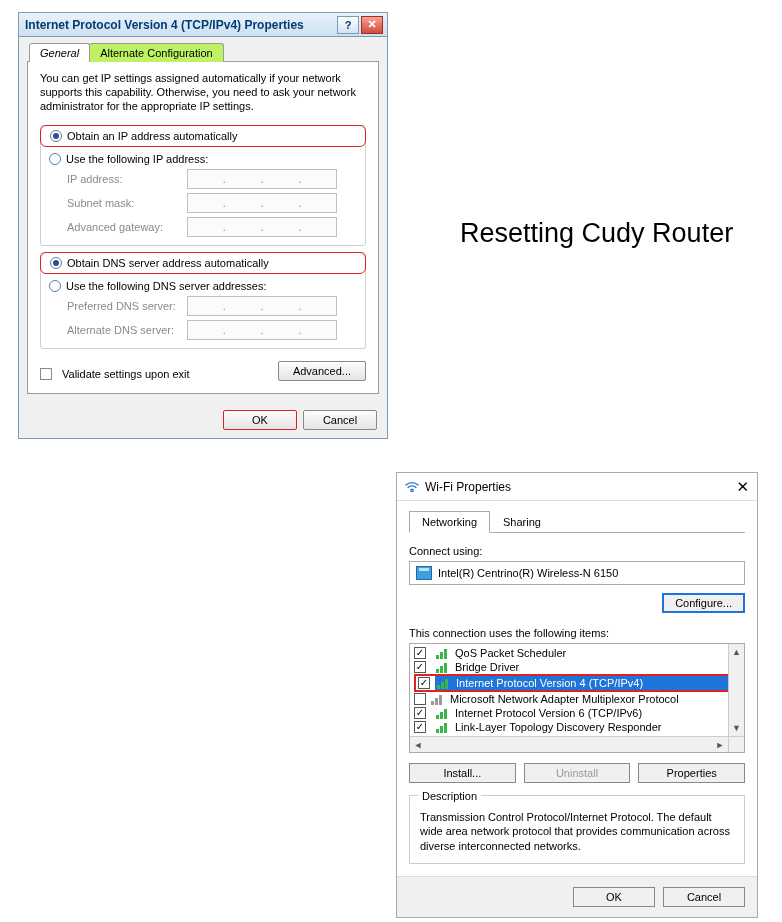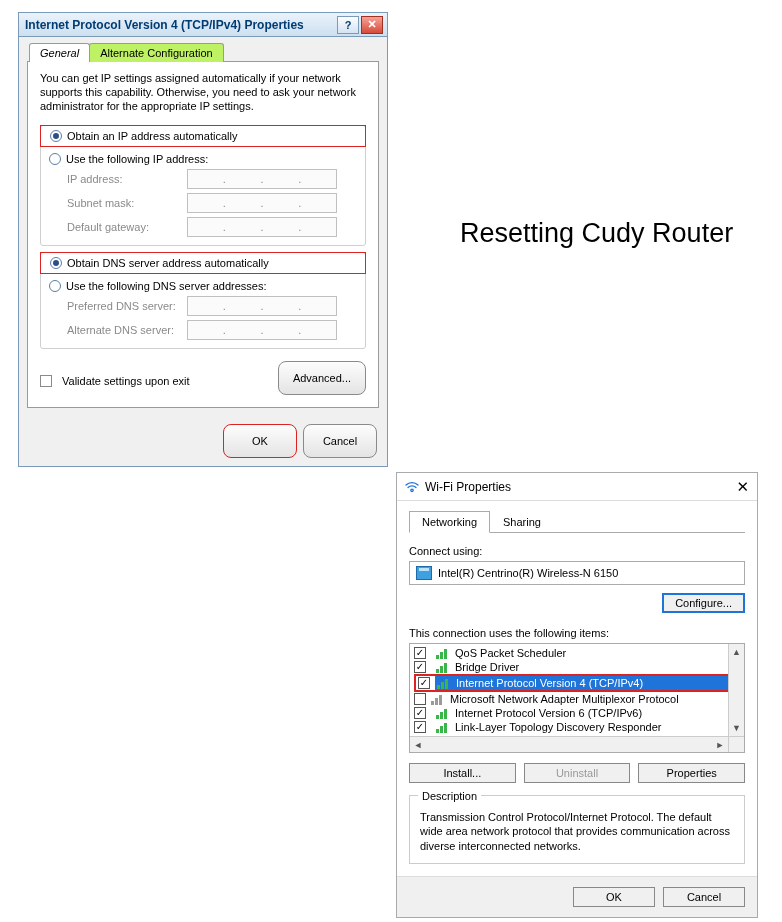--- a/index.html
+++ b/index.html
@@ -77,39 +77,40 @@
     width:12px; height:12px; border-radius:50%;
     border:1px solid #5b7fa6; background:#fff;
     display:inline-flex; align-items:center; justify-content:center;
     flex-shrink:0;
   }
   .radio.sel::after { content:""; width:6px; height:6px; border-radius:50%; background:#2a4f8b; }
   .hl-red { border:1px solid #d22; }
   .rgroup .hl-row {
     margin:-1px -9px 0 -9px;
     padding:4px 9px 4px 9px;
+    border-radius:6px;
   }
   .fields { margin-left:18px; }
   .fld { display:flex; align-items:center; margin-top:4px; }
   .fld-label { width:120px; color:#8a8a8a; }
   .ipbox {
     width:150px; height:20px;
     background:#fbfbfb;
     border:1px solid #c0c0c0;
     display:flex; align-items:center; justify-content:space-evenly;
     color:#8a8a8a;
   }
   .chk { width:12px; height:12px; border:1px solid #8a8a8a; background:#fff; display:inline-block; margin-right:5px; flex-shrink:0; }
   .bottom1 { display:flex; justify-content:space-between; align-items:center; margin-top:12px; }
   .btn {
-    min-width:74px; padding:10px 14px;
+    min-width:74px; padding:3px 14px;
     background:linear-gradient(#fdfdfd,#e4e4e4);
     border:1px solid #8a8a8a;
     font-size:11px; text-align:center;
-    border-radius:8px;
+    border-radius:2px;
   }
   .dlg1-foot { padding:8px 10px; display:flex; justify-content:flex-end; gap:6px; }
   .btn-ok { border:1px solid #d22; }
 
   
   .big-heading {
     position:absolute;
     left:460px; top:218px;
     font-size:27px;
     font-weight:400;
@@ -254,21 +255,21 @@
             </div>
           <div class="fld">
               <span class="fld-label">Subnet mask:</span>
               <div class="ipbox">
                 <span>.</span>
                 <span>.</span>
                 <span>.</span>
               </div>
             </div>
           <div class="fld">
-              <span class="fld-label">Default gateway:</span>
+              <span class="fld-label">Advanced gateway:</span>
               <div class="ipbox">
                 <span>.</span>
                 <span>.</span>
                 <span>.</span>
               </div>
             </div>
         </div>
       </div>
 
       <div class="rgroup">

